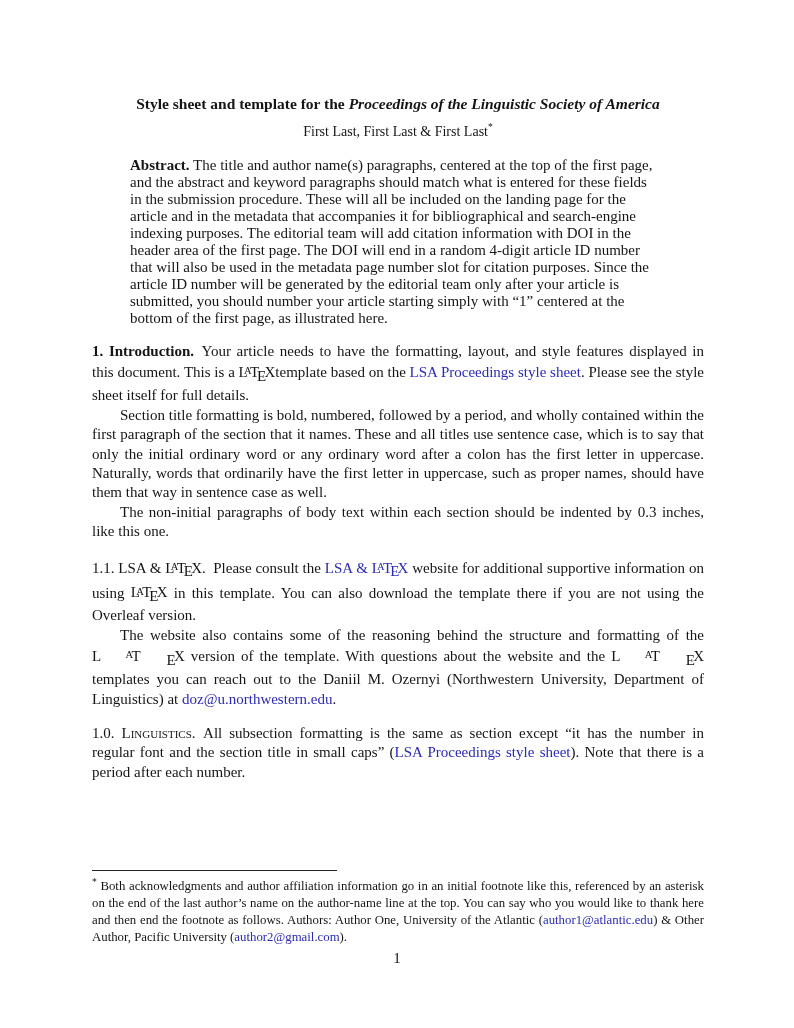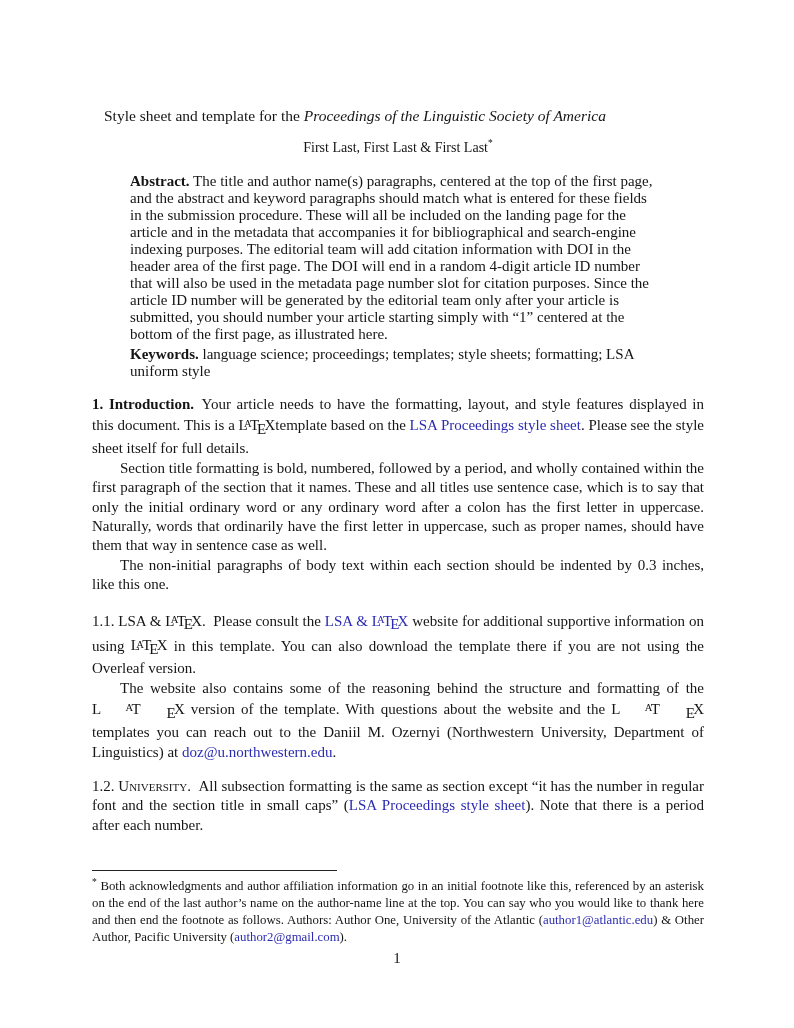--- a/index.html
+++ b/index.html
@@ -3,21 +3,21 @@
 <meta charset="utf-8">
 <style>
   html,body { margin:0; padding:0; background:#e8e8e8; }
   .page {
     position:relative; width:794px; height:1028px; margin:0 auto;
     background:var(--page-bg,#fff); color:var(--text,#151515);
     font-family:"Liberation Serif", serif; font-size:15px;
     overflow:hidden;
   }
   .content { position:absolute; left:92px; top:94px; width:612px; }
-  .doc-title { font-weight:normal; font-size:15.5px; line-height:20px; margin:12px; }
+  .doc-title { text-align:center; font-weight:bold; font-size:15.5px; line-height:20px; margin:0; }
   .doc-title .ital { font-style:italic; }
   .authors { text-align:center; font-size:14px; line-height:19px; margin:8px 0 16px 0; }
   .sup { vertical-align:super; font-size:68%; line-height:0; }
   .abstract { margin:13px 42px 0 38px; }
   .abstract p { margin:0; line-height:17px; text-align:left; }
   .abstract p + p { margin-top:3px; }
   .body-text { margin-top:8px; }
   .body-p { margin:0; line-height:19.4px; text-align:justify; hyphens:auto; }
   .body-p.sect { margin-top:15px; }
   .body-p.ind { text-indent:28px; }
@@ -35,29 +35,28 @@
 </style>
 </head>
 <body>
 
 <div class="page">
   <div class="content">
     <p class="doc-title"><span>Style sheet and template for the </span><span class="ital">Proceedings of the Linguistic Society of America</span></p>
     <p class="authors"><span>First Last, First Last &amp; First Last</span><span class="sup">*</span></p>
     <div class="abstract">
         <p><span class="seg-b">Abstract.</span><span class="seg-t"> The title and author name(s) paragraphs, centered at the top of the first page, and the abstract and keyword paragraphs should match what is entered for these fields in the submission procedure. These will all be included on the landing page for the article and in the metadata that accompanies it for bibliographical and search-engine indexing purposes. The editorial team will add citation information with DOI in the header area of the first page. The DOI will end in a random 4-digit article ID number that will also be used in the metadata page number slot for citation purposes. Since the article ID number will be generated by the editorial team only after your article is submitted, you should number your article starting simply with “1” centered at the bottom of the first page, as illustrated here.</span></p>
-        <p><span class="seg-b">Keywords.</span><span class="seg-t"> language science; proceedings; templates; style sheets; formatting; LSA uniform style</span></p>
       </div>
     <div class="body-text">
         <p class="body-p sect"><span class="seg-b">1. Introduction.</span><span class="seg-t"> Your article needs to have the formatting, layout, and style features displayed in this document. This is a </span><span class="latex">L<span class="latex-a">A</span>T<span class="latex-e">E</span>X</span><span class="seg-t">template based on the </span><a class="seg-link" href="#">LSA Proceedings style sheet</a><span class="seg-t">. Please see the style sheet itself for full details.</span></p>
         <p class="body-p ind"><span class="seg-t">Section title formatting is bold, numbered, followed by a period, and wholly contained within the first paragraph of the section that it names. These and all titles use sentence case, which is to say that only the initial ordinary word or any ordinary word after a colon has the first letter in uppercase. Naturally, words that ordinarily have the first letter in uppercase, such as proper names, should have them that way in sentence case as well.</span></p>
         <p class="body-p ind"><span class="seg-t">The non-initial paragraphs of body text within each section should be indented by 0.3 inches, like this one.</span></p>
         <p class="body-p sect"><span class="seg-t">1.1. LSA &amp; </span><span class="latex">L<span class="latex-a">A</span>T<span class="latex-e">E</span>X</span><span class="seg-t">. Please consult the </span><a class="seg-link" href="#"><span class="seg-t">LSA &amp; </span><span class="latex">L<span class="latex-a">A</span>T<span class="latex-e">E</span>X</span></a><span class="seg-t"> website for additional supportive information on using </span><span class="latex">L<span class="latex-a">A</span>T<span class="latex-e">E</span>X</span><span class="seg-t"> in this template. You can also download the template there if you are not using the Overleaf version.</span></p>
         <p class="body-p ind"><span class="seg-t">The website also contains some of the reasoning behind the structure and formatting of the </span><span class="latex">L<span class="latex-a">A</span>T<span class="latex-e">E</span>X</span><span class="seg-t"> version of the template. With questions about the website and the </span><span class="latex">L<span class="latex-a">A</span>T<span class="latex-e">E</span>X</span><span class="seg-t"> templates you can reach out to the Daniil M. Ozernyi (Northwestern University, Department of Linguistics) at </span><a class="seg-link" href="#">doz@u.northwestern.edu</a><span class="seg-t">.</span></p>
-        <p class="body-p sect"><span class="seg-t">1.2. </span><span class="seg-sc">University</span><span class="seg-t">. All subsection formatting is the same as section except “it has the number in regular font and the section title in small caps” (</span><a class="seg-link" href="#">LSA Proceedings style sheet</a><span class="seg-t">). Note that there is a period after each number.</span></p>
+        <p class="body-p sect"><span class="seg-t">1.0. </span><span class="seg-sc">Linguistics</span><span class="seg-t">. All subsection formatting is the same as section except “it has the number in regular font and the section title in small caps” (</span><a class="seg-link" href="#">LSA Proceedings style sheet</a><span class="seg-t">). Note that there is a period after each number.</span></p>
       </div>
   </div>
 
   <div class="footnote">
     <div class="footnote-rule"></div>
     <p class="footnote-p"><span class="sup">*</span><span class="seg-t"> Both acknowledgments and author affiliation information go in an initial footnote like this, referenced by an asterisk on the end of the last author’s name on the author-name line at the top. You can say who you would like to thank here and then end the footnote as follows. Authors: Author One, University of the Atlantic (</span><a class="seg-link" href="#">author1@atlantic.edu</a><span class="seg-t">) &amp; Other Author, Pacific University (</span><a class="seg-link" href="#">author2@gmail.com</a><span class="seg-t">).</span></p>
   </div>
 
   <div class="page-number">1</div>
 </div>

